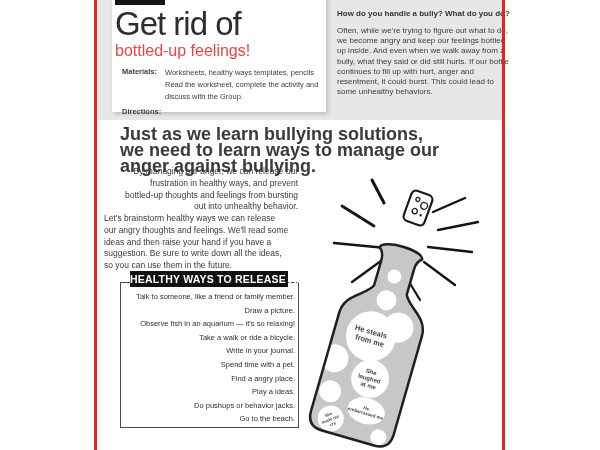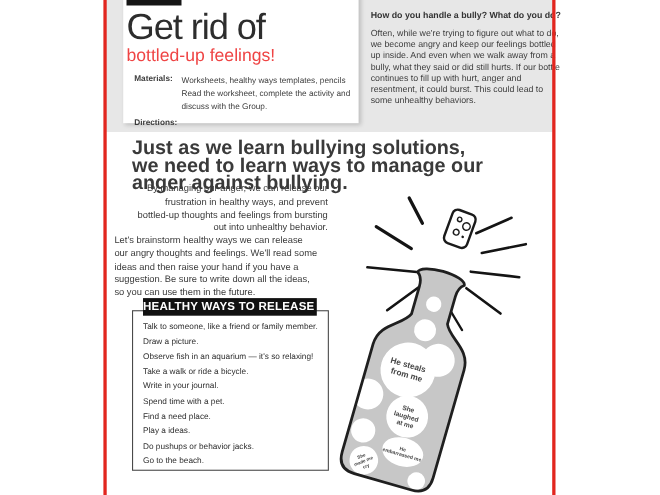--- a/index.html
+++ b/index.html
@@ -23,21 +23,21 @@
 
   
   .intro-h{left:120px;top:126px;width:320px;font-size:18px;line-height:16px;font-weight:600;color:#3a3a3a;}
   .body-p{font-size:8.5px;line-height:11.8px;color:#3a3a3a;}
 
   
   .hw-box{left:120px;top:282px;width:177px;height:144px;border:1px solid #4a4a4a;background:#fff;}
   .hw-header{left:130px;top:271px;width:158px;height:16px;background:#111;color:#fff;
              font-size:10.5px;font-weight:bold;text-align:center;line-height:16px;letter-spacing:0.2px;white-space:nowrap;}
   .hw-list{left:130px;top:290px;width:165px;margin:0;padding:0;list-style:none;}
-  .hw-list li{font-size:7.5px;line-height:13.6px;color:#2e2e2e;white-space:nowrap;}
+  .hw-list li{font-size:7.5px;line-height:13.6px;color:#2e2e2e;white-space:nowrap;text-align:right;}
 
   
   .red-line{width:3px;height:450px;background:#e2261f;top:0;z-index:9;}
 
   .svg-illo{left:300px;top:170px;}
   svg text{font-family:"Liberation Sans",sans-serif;fill:#444;font-weight:600;}
 </style>
 </head>
 <body>
 
@@ -63,21 +63,21 @@
 
   <div class="abs hw-box"></div>
   <div class="abs hw-header">HEALTHY WAYS TO RELEASE ANGER</div>
   <ul class="abs hw-list">
     <li>Talk to someone, like a friend or family member.</li>
     <li>Draw a picture.</li>
     <li>Observe fish in an aquarium — it's so relaxing!</li>
     <li>Take a walk or ride a bicycle.</li>
     <li>Write in your journal.</li>
     <li>Spend time with a pet.</li>
-    <li>Find a need place.</li>
+    <li>Find a angry place.</li>
     <li>Play a ideas.</li>
     <li>Do pushups or behavior jacks.</li>
     <li>Go to the beach.</li>
   </ul>
 
   <svg class="abs svg-illo" width="210" height="280" viewBox="0 0 210 280">
     <defs>
       <clipPath id="bottleClip">
         <path d="M -43,-16 Q -43,0 -27,0 L 27,0 Q 43,0 43,-16 L 43,-118 C 43,-138 22,-142 17,-154 L 17,-180 C 17,-186 19,-190 22,-192 C 22,-196 12,-199 0,-199 C -12,-199 -22,-196 -22,-192 C -19,-190 -17,-186 -17,-180 L -17,-154 C -22,-142 -43,-138 -43,-118 Z" transform="translate(48,268) rotate(16)"></path>
       </clipPath>

